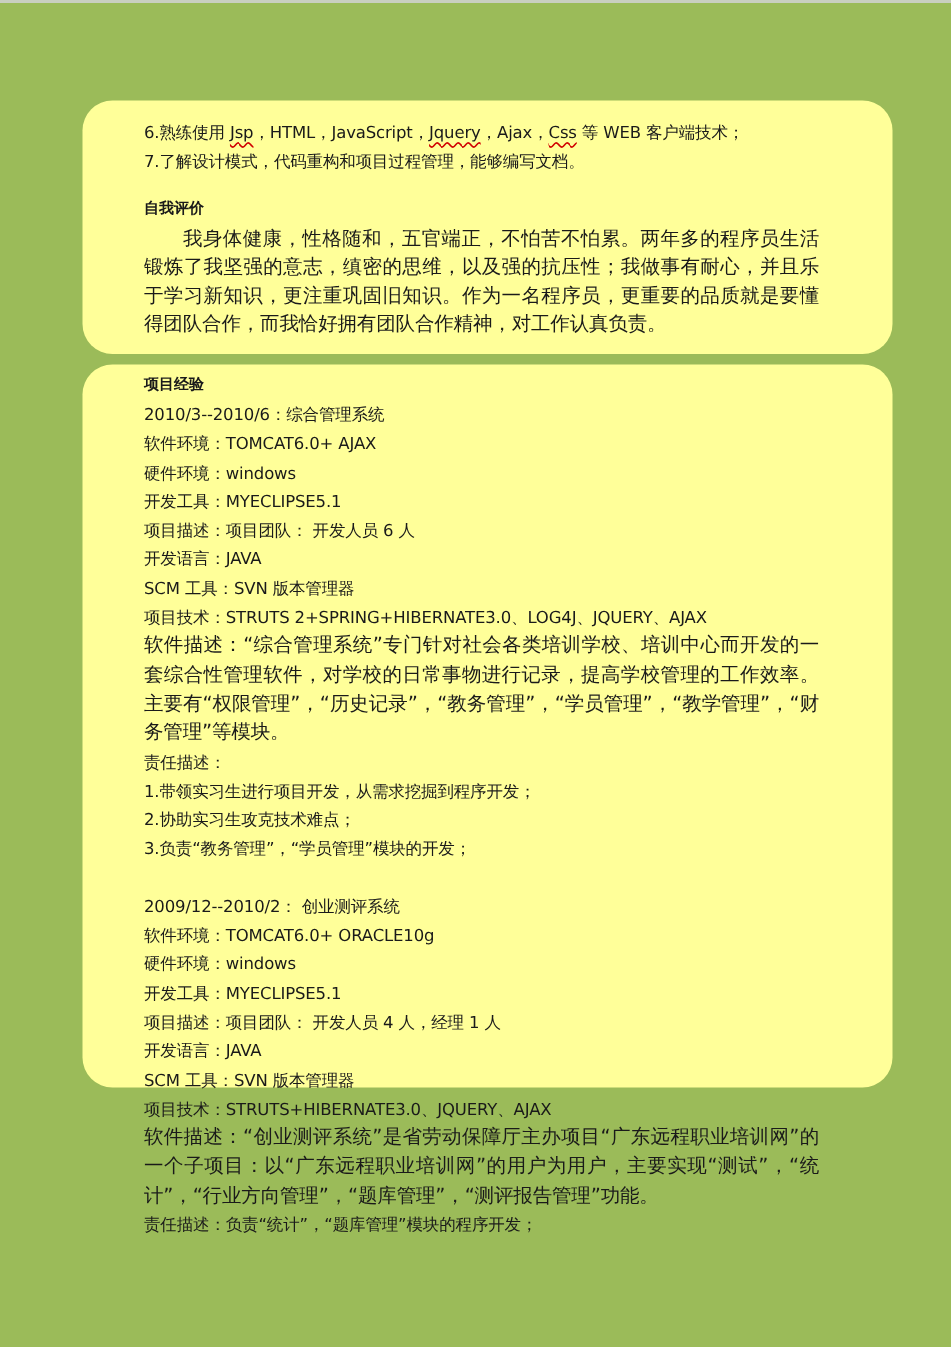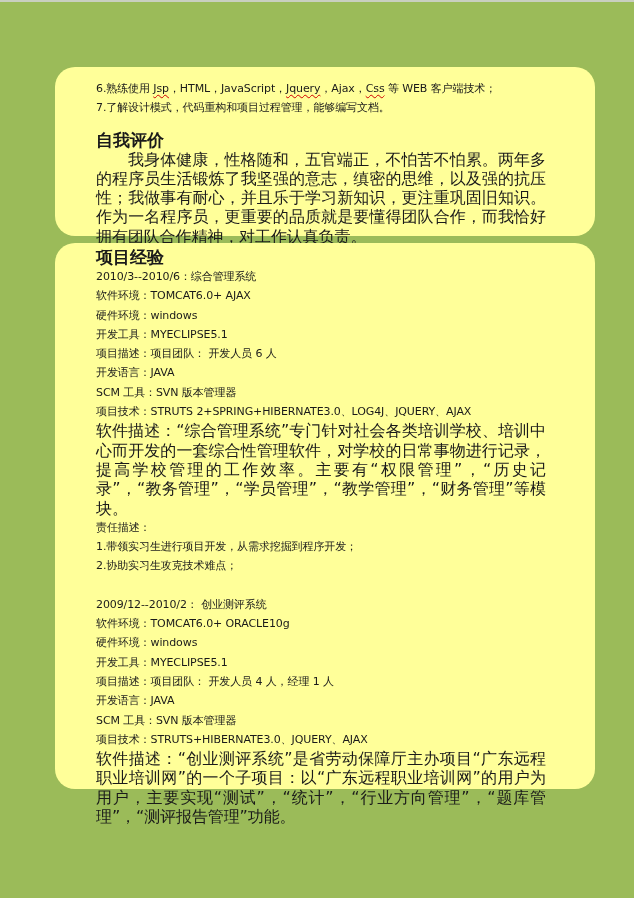--- a/index.html
+++ b/index.html
@@ -15,24 +15,24 @@
   .box {
     position: absolute;
     left: 55px; width: 540px;
     background: #ffff99;
     border-radius: 20px;
     box-sizing: border-box;
     padding-left: 41px;
     padding-right: 20px;
   }
   .box1 { top: 67px; height: 169px; padding-top: 12px; }
-  .box2 { top: 243px; height: 546px; padding-top: 4px; }
+  .box2 { top: 243px; height: 482px; padding-top: 4px; }
   .line { font-size: 11px; line-height: 19.3px; white-space: nowrap; letter-spacing: -0.1px; }
-  .para { font-size: 16px; line-height: 19.3px; letter-spacing: -0.1px; width: 450px; text-align: justify; }
-  .heading { font-size: 17px; font-weight: bold; line-height: 20px; }
+  .para { font-size: 13px; line-height: 19.3px; letter-spacing: -0.1px; width: 450px; text-align: justify; }
+  .heading { font-size: 10px; font-weight: bold; line-height: 20px; }
   .h-self { margin-top: 12px; }
   .indent { text-indent: 2em; }
   .gap { height: 19px; }
   .squiggle { text-decoration: underline wavy #d00000; text-decoration-thickness: 1px; text-underline-offset: 2px; }
 </style>
 </head>
 <body>
 
 <div class="topline"></div>
 
@@ -55,28 +55,30 @@
     <div class="line">硬件环境：windows</div>
     <div class="line">开发工具：MYECLIPSE5.1</div>
     <div class="line">项目描述：项目团队：  开发人员 6 人</div>
     <div class="line">开发语言：JAVA</div>
     <div class="line">SCM 工具：SVN 版本管理器</div>
     <div class="line">项目技术：STRUTS 2+SPRING+HIBERNATE3.0、LOG4J、JQUERY、AJAX</div>
     <div class="para">软件描述：“综合管理系统”专门针对社会各类培训学校、培训中心而开发的一套综合性管理软件，对学校的日常事物进行记录，提高学校管理的工作效率。主要有“权限管理”，“历史记录”，“教务管理”，“学员管理”，“教学管理”，“财务管理”等模块。</div>
     <div class="line">责任描述：</div>
     <div class="line">1.带领实习生进行项目开发，从需求挖掘到程序开发；</div>
     <div class="line">2.协助实习生攻克技术难点；</div>
+    <div class="line">3.负责“教务管理”，“学员管理”模块的开发；</div>
   </div>
 
   <div class="gap"></div>
 
   <div>
     <div class="line">2009/12--2010/2： 创业测评系统</div>
     <div class="line">软件环境：TOMCAT6.0+ ORACLE10g</div>
     <div class="line">硬件环境：windows</div>
     <div class="line">开发工具：MYECLIPSE5.1</div>
     <div class="line">项目描述：项目团队：  开发人员 4 人，经理 1 人</div>
     <div class="line">开发语言：JAVA</div>
     <div class="line">SCM 工具：SVN 版本管理器</div>
     <div class="line">项目技术：STRUTS+HIBERNATE3.0、JQUERY、AJAX</div>
     <div class="para">软件描述：“创业测评系统”是省劳动保障厅主办项目“广东远程职业培训网”的一个子项目：以“广东远程职业培训网”的用户为用户，主要实现“测试”，“统计”，“行业方向管理”，“题库管理”，“测评报告管理”功能。</div>
+    <div class="line">责任描述：负责“统计”，“题库管理”模块的程序开发；</div>
   </div>
 </div>
 
 </body></html>

